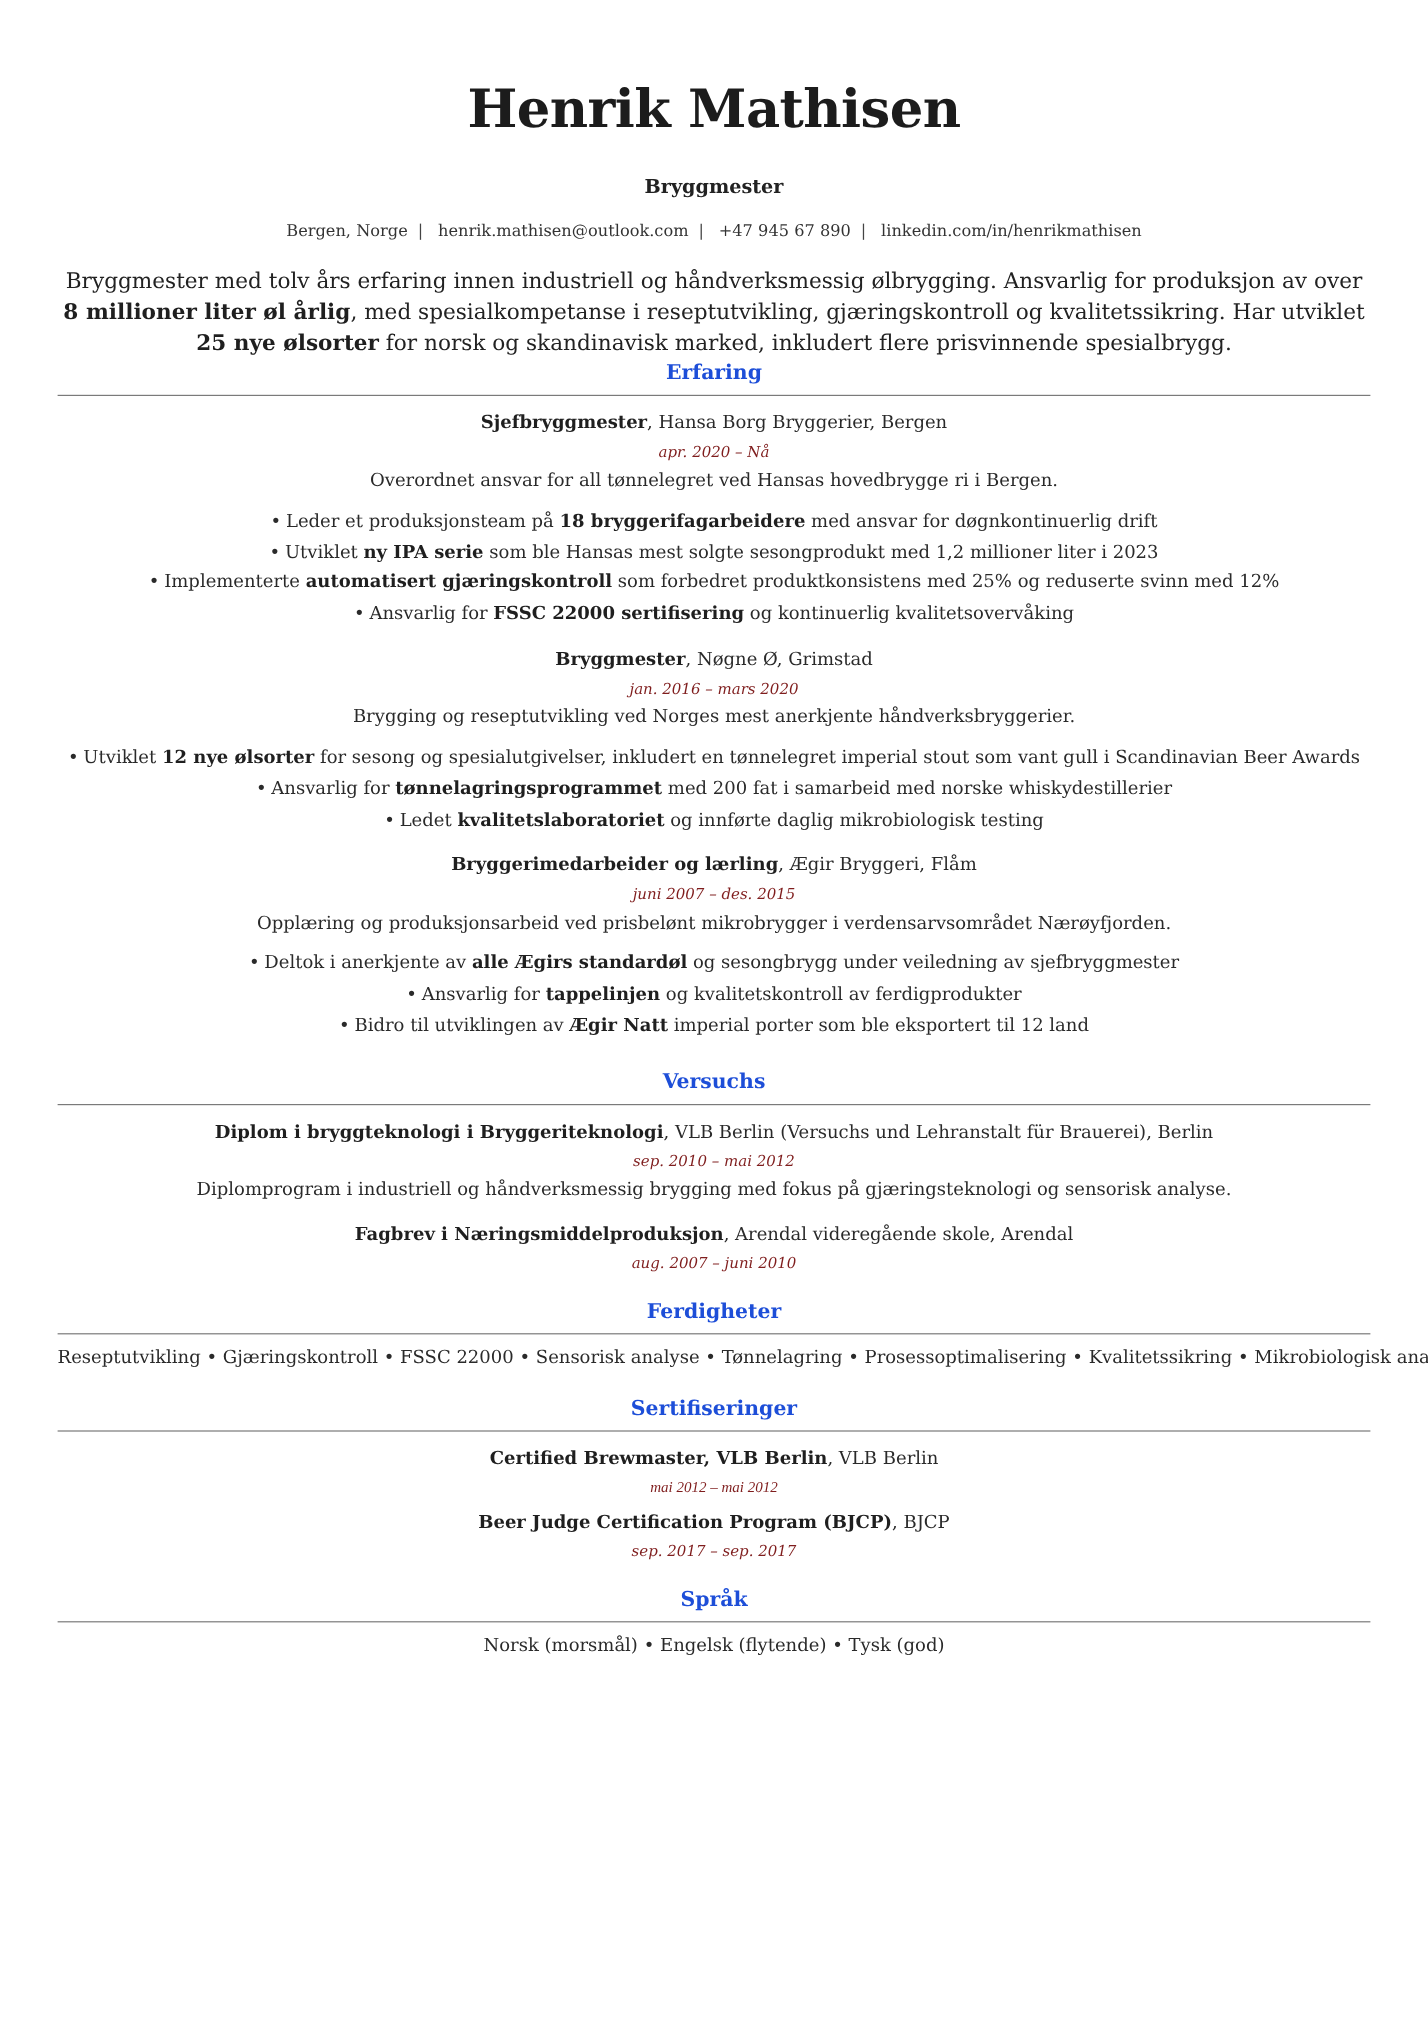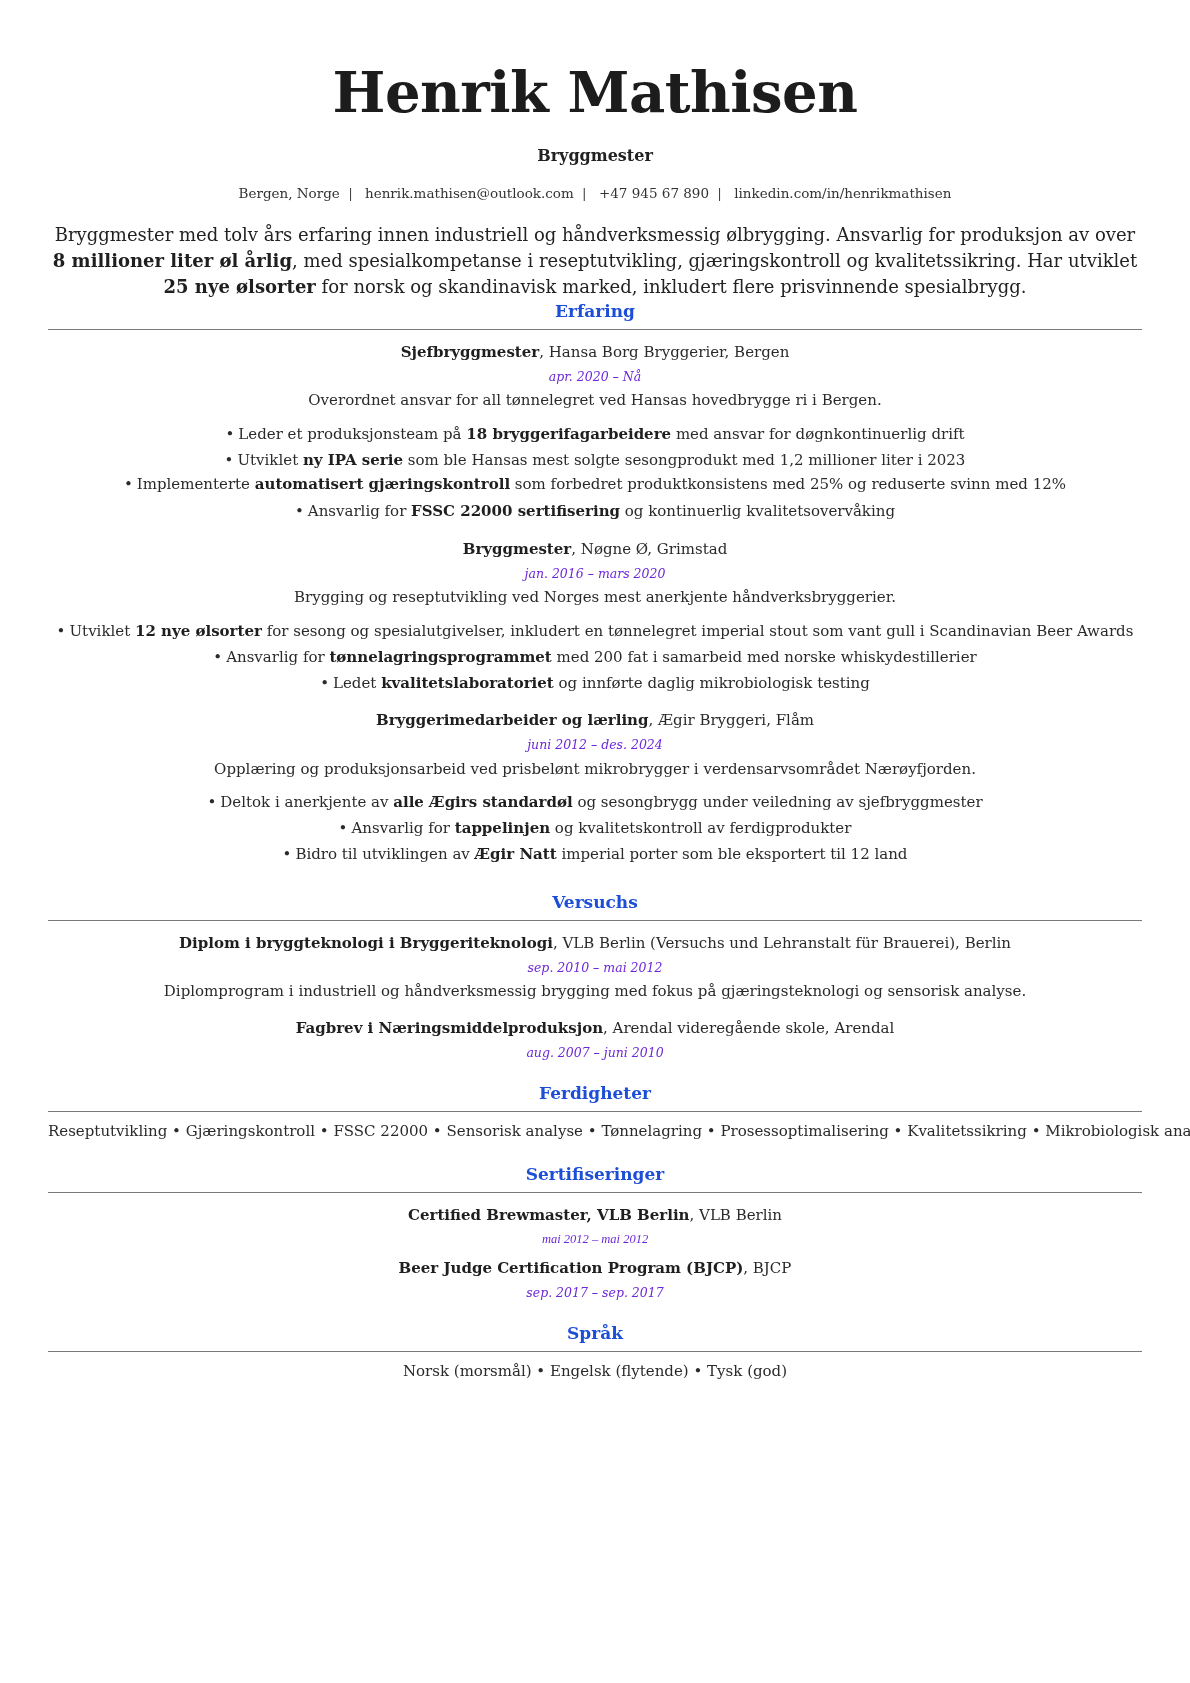--- a/index.html
+++ b/index.html
@@ -12,21 +12,21 @@
     overflow: hidden;
   }
   .page {
     position: absolute;
     left: 48px;
     width: 1094px;
     top: 0;
   }
   .name {
     position: absolute; top: 52px; left: 0; width: 100%;
-    font-size: 56px; font-weight: bold; color: #1c1c1c;
+    font-size: 44px; font-weight: bold; color: #1c1c1c;
     text-align: center; letter-spacing: -0.5px; line-height: 80px;
   }
   .headline {
     position: absolute; top: 146px; left: 0; width: 100%;
     font-size: 16px; font-weight: bold; text-align: center; color: #222;
   }
   .contact {
     position: absolute; top: 185px; left: 0; width: 100%;
     font-size: 13.5px; text-align: center; color: #333;
   }
@@ -43,21 +43,21 @@
   .rule {
     position: absolute; left: 0; width: 100%; height: 0;
     border-top: 1.5px solid #7a7a7a;
   }
   .line {
     position: absolute; left: 0; width: 100%;
     text-align: center; font-size: 15px; color: #2a2a2a; white-space: nowrap;
   }
   .date {
     position: absolute; left: 0; width: 100%;
-    text-align: center; font-size: 12.5px; font-style: italic; color: #6d28d9;
+    text-align: center; font-size: 12.5px; font-style: italic; color: #7f1d1d;
   }
   .bullet-dot { margin-right: 4px; }
   .skills-line { font-size: 15px; }
 </style>
 </head>
 <body>
 
 <div class="page">
 
   <div class="name">Henrik Mathisen</div>
@@ -94,21 +94,21 @@
   </div>
   <div class="date" style="top:566px;">jan. 2016 – mars 2020</div>
   <div class="line" style="top:588px;">Brygging og reseptutvikling ved Norges mest anerkjente håndverksbryggerier.</div>
   <div class="line" style="top:622px;"><span class="bullet-dot">•</span><span>Utviklet </span><b>12 nye ølsorter</b><span> for sesong og spesialutgivelser, inkludert en tønnelegret imperial stout som vant gull i Scandinavian Beer Awards</span></div>
   <div class="line" style="top:648px;"><span class="bullet-dot">•</span><span>Ansvarlig for </span><b>tønnelagringsprogrammet</b><span> med 200 fat i samarbeid med norske whiskydestillerier</span></div>
   <div class="line" style="top:674px;"><span class="bullet-dot">•</span><span>Ledet </span><b>kvalitetslaboratoriet</b><span> og innførte daglig mikrobiologisk testing</span></div>
 
   <div class="line" style="top:711px;">
     <b>Bryggerimedarbeider og lærling</b><span>, Ægir Bryggeri, Flåm</span>
   </div>
-  <div class="date" style="top:737px;">juni 2012 – des. 2024</div>
+  <div class="date" style="top:737px;">juni 2007 – des. 2015</div>
   <div class="line" style="top:760px;">Opplæring og produksjonsarbeid ved prisbelønt mikrobrygger i verdensarvsområdet Nærøyfjorden.</div>
   <div class="line" style="top:793px;"><span class="bullet-dot">•</span><span>Deltok i anerkjente av </span><b>alle Ægirs standardøl</b><span> og sesongbrygg under veiledning av sjefbryggmester</span></div>
   <div class="line" style="top:819px;"><span class="bullet-dot">•</span><span>Ansvarlig for </span><b>tappelinjen</b><span> og kvalitetskontroll av ferdigprodukter</span></div>
   <div class="line" style="top:845px;"><span class="bullet-dot">•</span><span>Bidro til utviklingen av </span><b>Ægir Natt</b><span> imperial porter som ble eksportert til 12 land</span></div>
 
   <div class="section-title" style="top:892px;">Versuchs</div>
   <div class="rule" style="top:920px;"></div>
   <div class="line" style="top:934px;">
     <b>Diplom i bryggteknologi i Bryggeriteknologi</b><span>, VLB Berlin (Versuchs und Lehranstalt für Brauerei), Berlin</span>
   </div>

